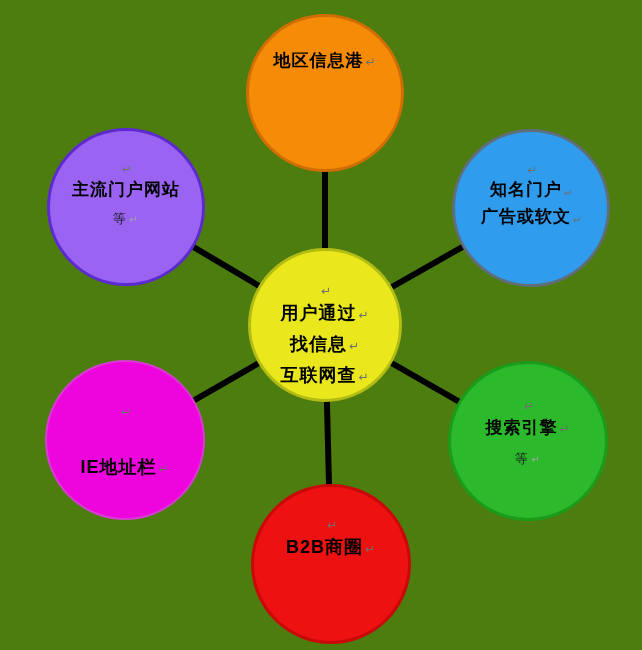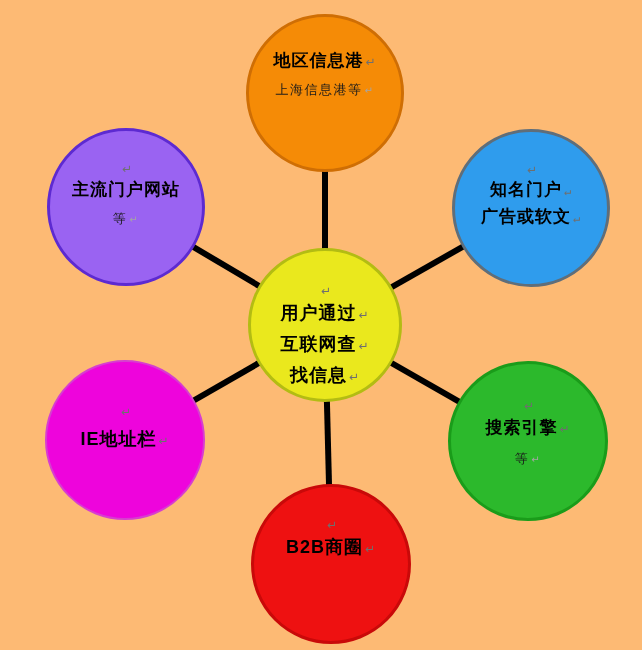--- a/index.html
+++ b/index.html
@@ -5,21 +5,21 @@
   html, body {
     margin: 0;
     padding: 0;
     background: #ffffff;
     font-family: "Liberation Sans", "DejaVu Sans", sans-serif;
   }
   .stage {
     position: relative;
     width: 642px;
     height: 650px;
-    background: #fdba74;
+    background: #4d7c0f;
     overflow: hidden;
   }
   svg.links {
     position: absolute;
     left: 0; top: 0;
     width: 642px; height: 650px;
   }
   .circle {
     position: absolute;
     border-radius: 50%;
@@ -64,44 +64,41 @@
   #node-portals  { left:47px;  top:128px; width:158px; height:158px; background:#9a63f2; border:3px solid #5d2ad1; padding-top:30px; }
   #node-ads      { left:452px; top:129px; width:158px; height:158px; background:#2f9ced; border:3px solid #5f6e7a; padding-top:30px; }
   #node-center   { left:248px; top:248px; width:154px; height:154px; background:#eae81d; border:3px solid #b3bc13; padding-top:32px; }
   #node-ie       { left:45px;  top:360px; width:160px; height:160px; background:#ee04dc; border:2px solid #d63ed0; padding-top:42px; }
   #node-search   { left:448px; top:361px; width:160px; height:160px; background:#2cb92c; border:3px solid #1a9c1a; padding-top:34px; }
   #node-b2b      { left:251px; top:484px; width:160px; height:160px; background:#ee1111; border:3px solid #c90909; padding-top:30px; }
 
   #node-center .title { font-size:18px; line-height:29px; }
   #node-ads .title    { line-height:26px;font-family:Liberation Mono, monospace; }
   #node-portals .title{ line-height:26px; }
-  #node-ie .title     { font-size:18px; line-height:39px; }
+  #node-ie .title     { font-size:18px; line-height:22px;margin-top:36px; }
   #node-search .title { line-height:28px; }
   #node-b2b .title    { font-size:18px; line-height:28px; }
 </style>
 </head>
 <body>
 
 <div class="stage">
 
   <svg class="links" viewBox="0 0 642 650">
     <line x1="325" y1="325" x2="325" y2="93" stroke="#000" stroke-width="6"></line>
     <line x1="325" y1="325" x2="126" y2="207" stroke="#000" stroke-width="6"></line>
     <line x1="325" y1="325" x2="531" y2="208" stroke="#000" stroke-width="6"></line>
     <line x1="325" y1="325" x2="125" y2="440" stroke="#000" stroke-width="6"></line>
     <line x1="325" y1="325" x2="528" y2="441" stroke="#000" stroke-width="6"></line>
     <line x1="325" y1="325" x2="331" y2="564" stroke="#000" stroke-width="6"></line>
   </svg>
 
   <div class="circle" id="node-region">
     <div class="title">
       <span>地区信息港</span><span class="pmark">↵</span>
-    </div>
-    <div class="sub">
-      <span>上海信息港等</span><span class="pmark faint">↵</span>
     </div>
   </div>
 
   <div class="circle" id="node-portals">
     <div class="amark">
       <span class="pmark">↵</span>
     </div>
     <div class="title">
       <span>主流门户网站</span>
     </div>
@@ -123,24 +120,24 @@
   </div>
 
   <div class="circle" id="node-center">
     <div class="amark">
       <span class="pmark">↵</span>
     </div>
     <div class="title">
       <span>用户通过</span><span class="pmark">↵</span>
     </div>
     <div class="title">
-      <span>互联网查</span><span class="pmark">↵</span>
+      <span>找信息</span><span class="pmark">↵</span>
     </div>
     <div class="title">
-      <span>找信息</span><span class="pmark">↵</span>
+      <span>互联网查</span><span class="pmark">↵</span>
     </div>
   </div>
 
   <div class="circle" id="node-ie">
     <div class="amark">
       <span class="pmark">↵</span>
     </div>
     <div class="title">
       <span>IE地址栏</span><span class="pmark">↵</span>
     </div>

